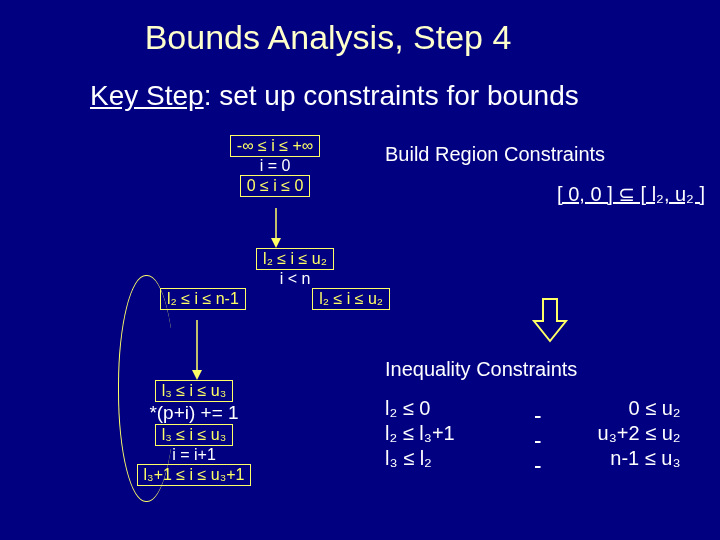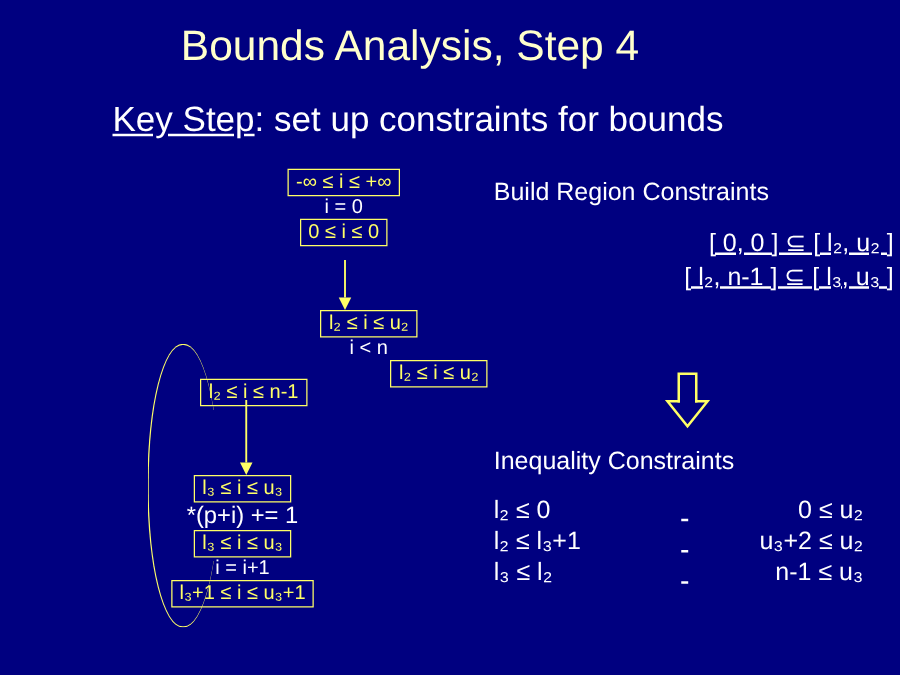--- a/index.html
+++ b/index.html
@@ -52,21 +52,20 @@
   #arrow1, #arrow2, #arrow3 {
     position: absolute;
     pointer-events: none;
   }
 
   
   .right {
     position: absolute;
     left: 385px;
     font-size: 20px;
-    margin-left: 10px;
   }
   .rline {
     white-space: nowrap;
     margin: 2px 0;
     text-decoration: underline;
   }
   .rright { text-align: right; width: 320px; }
   .ineq-col {
     display: inline-block;
     width: 150px;
@@ -113,21 +112,21 @@
   </div>
 
   <svg id="arrow1" style="left:269px; top:208px;" width="14" height="40">
     <line x1="7" y1="0" x2="7" y2="30" stroke="#ffff66" stroke-width="1.5"></line>
     <polygon points="7,40 2,30 12,30" fill="#ffff66"></polygon>
   </svg>
 
   <div class="node" style="left:160px; top:248px; width:230px;">
     <div class="yellow box" style="margin-left:40px;">l₂ ≤ i ≤ u₂</div><br>
     <div class="white" style="margin-left:40px;">i &lt; n</div>
-    <span class="yellow box" style="float:left;margin-top:15px;">l₂ ≤ i ≤ n-1</span>
+    <span class="yellow box" style="float:left;">l₂ ≤ i ≤ n-1</span>
     <span class="yellow box" style="float:right;">l₂ ≤ i ≤ u₂</span>
   </div>
 
   <svg id="arrow2" style="left:190px; top:320px;" width="14" height="60">
     <line x1="7" y1="0" x2="7" y2="50" stroke="#ffff66" stroke-width="1.5"></line>
     <polygon points="7,60 2,50 12,50" fill="#ffff66"></polygon>
   </svg>
 
   <div id="backedge"></div>
 
@@ -136,21 +135,20 @@
     <div class="white" style="font-size:19px;">*(p+i) += 1</div>
     <div class="yellow box">l₃ ≤ i ≤ u₃</div><br>
     <div class="white">i = i+1</div>
     <div class="yellow box">l₃+1 ≤ i ≤ u₃+1</div>
   </div>
 
   <div class="right" style="top:143px;">Build Region Constraints</div>
 
   <div class="right" style="top:180px;">
     <div class="rline rright">[ 0, 0 ] ⊆ [ l₂, u₂ ]</div>
-    <div class="rline rright">[ l₂, n-1 ] ⊆ [ l₃, u₃ ]</div>
   </div>
 
   <svg id="bigarrow" style="left:530px; top:295px;" width="40" height="50">
     <rect x="13" y="4" width="14" height="22" fill="none" stroke="#ffff66" stroke-width="2"></rect>
     <polygon points="4,26 36,26 20,46" fill="none" stroke="#ffff66" stroke-width="2"></polygon>
     <rect x="14" y="22" width="12" height="6" fill="#000080"></rect>
   </svg>
 
   <div class="right" style="top:358px;">Inequality Constraints</div>
 

